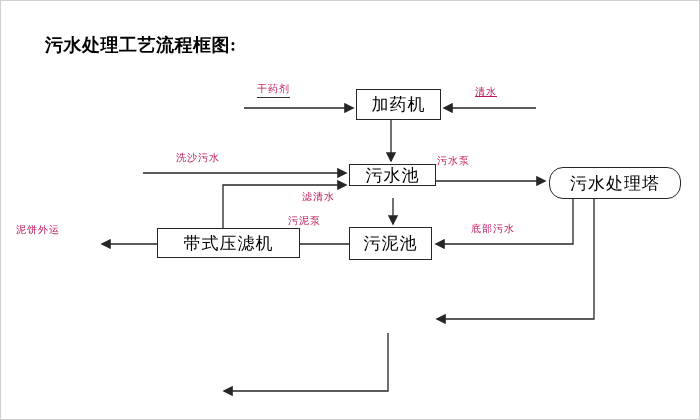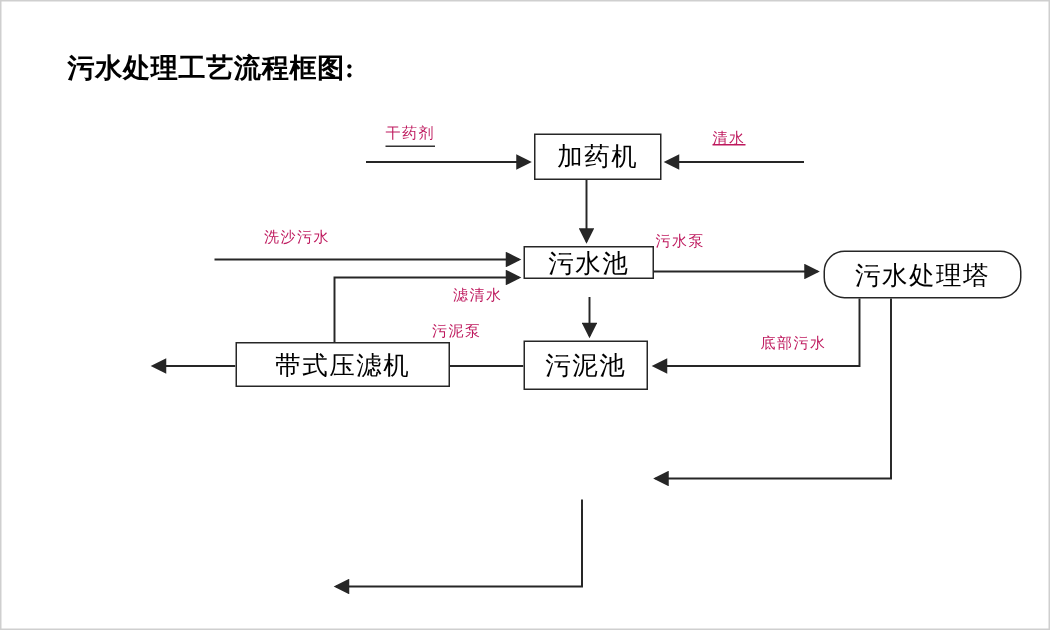--- a/index.html
+++ b/index.html
@@ -30,21 +30,21 @@
   #n-sludge  { left:348px; top:226px; width:83px;  height:33px;font-family:Liberation Serif, serif; }
   #n-clean   { left:340px; top:299px; width:92px;  height:33px; }
   
   #l-dry        { left:256px; top:81px; border-bottom:1px solid #333; padding-bottom:1px; }
   #l-cleanwater { left:474px; top:84px;text-decoration:underline; }
   #l-sandwash   { left:175px; top:150px; }
   #l-sewagepump { left:436px; top:153px; }
   #l-filtered   { left:258px; top:189px;margin-left:43px; }
   #l-mudcake    { left:15px;  top:222px; }
   #l-sludgepump { left:287px; top:213px; }
-  #l-bottom     { left:470px; top:221px;margin-left:36px; }
+  #l-bottom     { left:470px; top:221px; }
   #l-recycle    { left:266px; top:365px; }
 </style>
 </head>
 <body>
 
 <div class="canvas">
 
   <h1 class="title">污水处理工艺流程框图:</h1>
 
   <svg class="lines" width="700" height="420" viewBox="0 0 700 420">
@@ -73,16 +73,17 @@
   <div class="node" id="n-sewage">污水池</div>
   <div class="node" id="n-tower">污水处理塔</div>
   <div class="node" id="n-press">带式压滤机</div>
   <div class="node" id="n-sludge">污泥池</div>
 
   <span class="flabel" id="l-dry">干药剂</span>
   <span class="flabel" id="l-cleanwater">清水</span>
   <span class="flabel" id="l-sandwash">洗沙污水</span>
   <span class="flabel" id="l-sewagepump">污水泵</span>
   <span class="flabel" id="l-filtered">滤清水</span>
+  <span class="flabel" id="l-mudcake">泥饼外运</span>
   <span class="flabel" id="l-sludgepump">污泥泵</span>
   <span class="flabel" id="l-bottom">底部污水</span>
 
 </div>
 
 </body></html>

